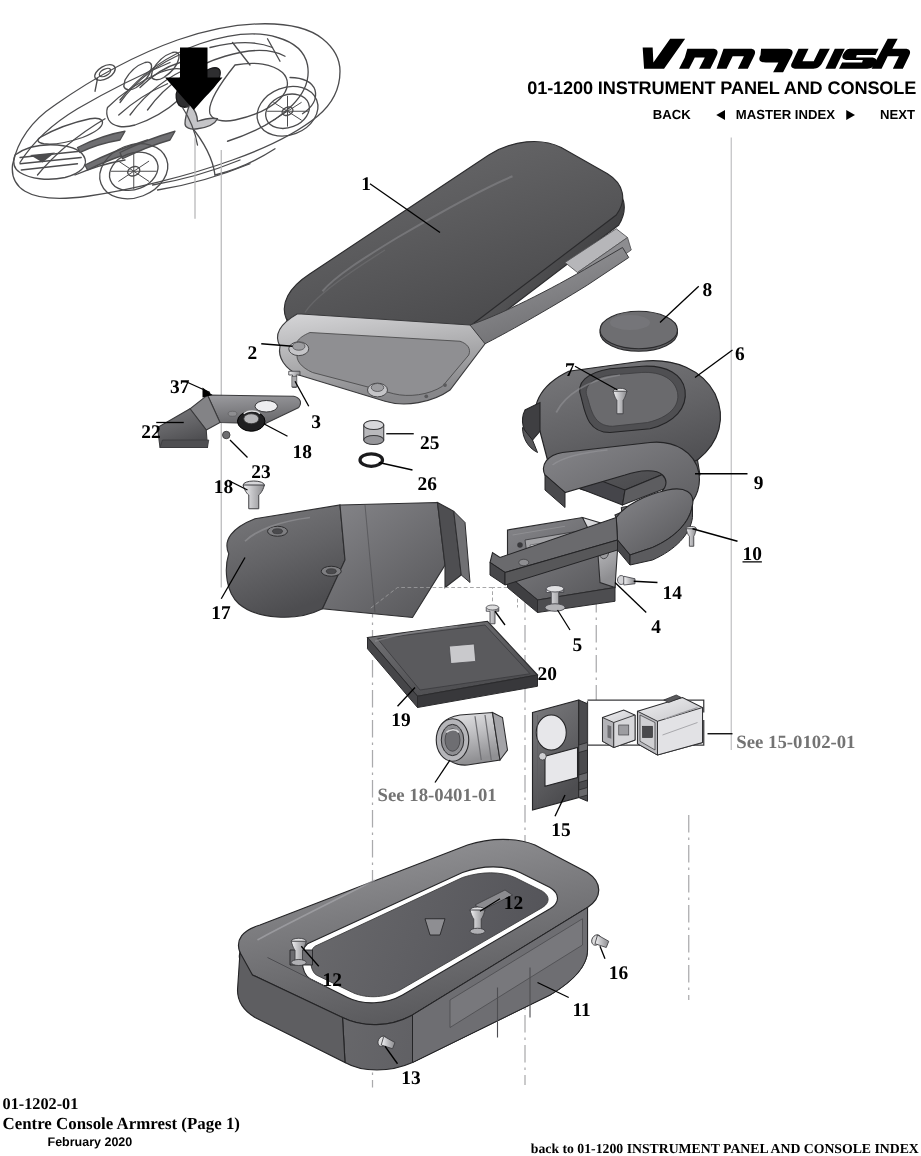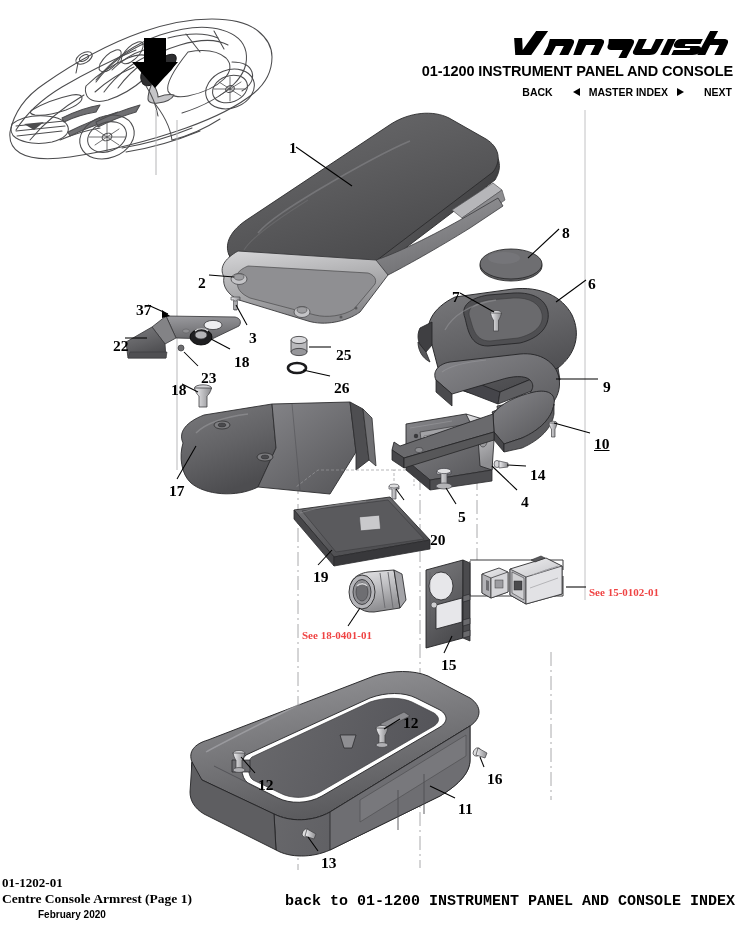--- a/index.html
+++ b/index.html
@@ -29,31 +29,31 @@
   }
   #nav-row .navitem{display:flex;align-items:center;gap:20px;cursor:pointer;white-space:nowrap;}
   .tri-l{width:0;height:0;border-top:4.5px solid transparent;border-bottom:4.5px solid transparent;border-right:7px solid #000;}
   .tri-r{width:0;height:0;border-top:4.5px solid transparent;border-bottom:4.5px solid transparent;border-left:7px solid #000;}
 
   
   #footer-left{left:2px;bottom:4px;line-height:1.22;}
   #footer-left .l1{font-family:"Liberation Serif",serif;font-weight:bold;font-size:13px;}
   #footer-left .l2{font-family:"Liberation Serif",serif;font-weight:bold;font-size:13.5px;text-align:center;}
   #footer-left .l3{font-family:"Liberation Sans",sans-serif;font-weight:bold;font-size:10px;margin-top:1px;padding-left:36px;}
-  #footer-right{right:2px;bottom:15px;font-family:Liberation Mono, monospace;
-    font-weight:bold;font-size:15px;white-space:nowrap;cursor:pointer;}
+  #footer-right{right:2px;bottom:0;font-family:Liberation Serif, serif;
+    font-weight:bold;font-size:11px;white-space:nowrap;cursor:pointer;}
 
   
   .callout{
     font-family:"Liberation Serif", serif;font-weight:bold;font-size:15.5px;
     color:#000;line-height:1;white-space:nowrap;
   }
   .seeref{
-    font-family:"Liberation Serif", serif;font-weight:bold;font-size:11px;
-    color:#ef4444;line-height:1;white-space:nowrap;
+    font-family:"Liberation Serif", serif;font-weight:bold;font-size:15px;
+    color:#737373;line-height:1;white-space:nowrap;
   }
 
   
   #art{position:absolute;left:0;top:0;width:737px;height:925px;}
 </style>
 </head>
 <body>
 
 <div class="stage">
 

